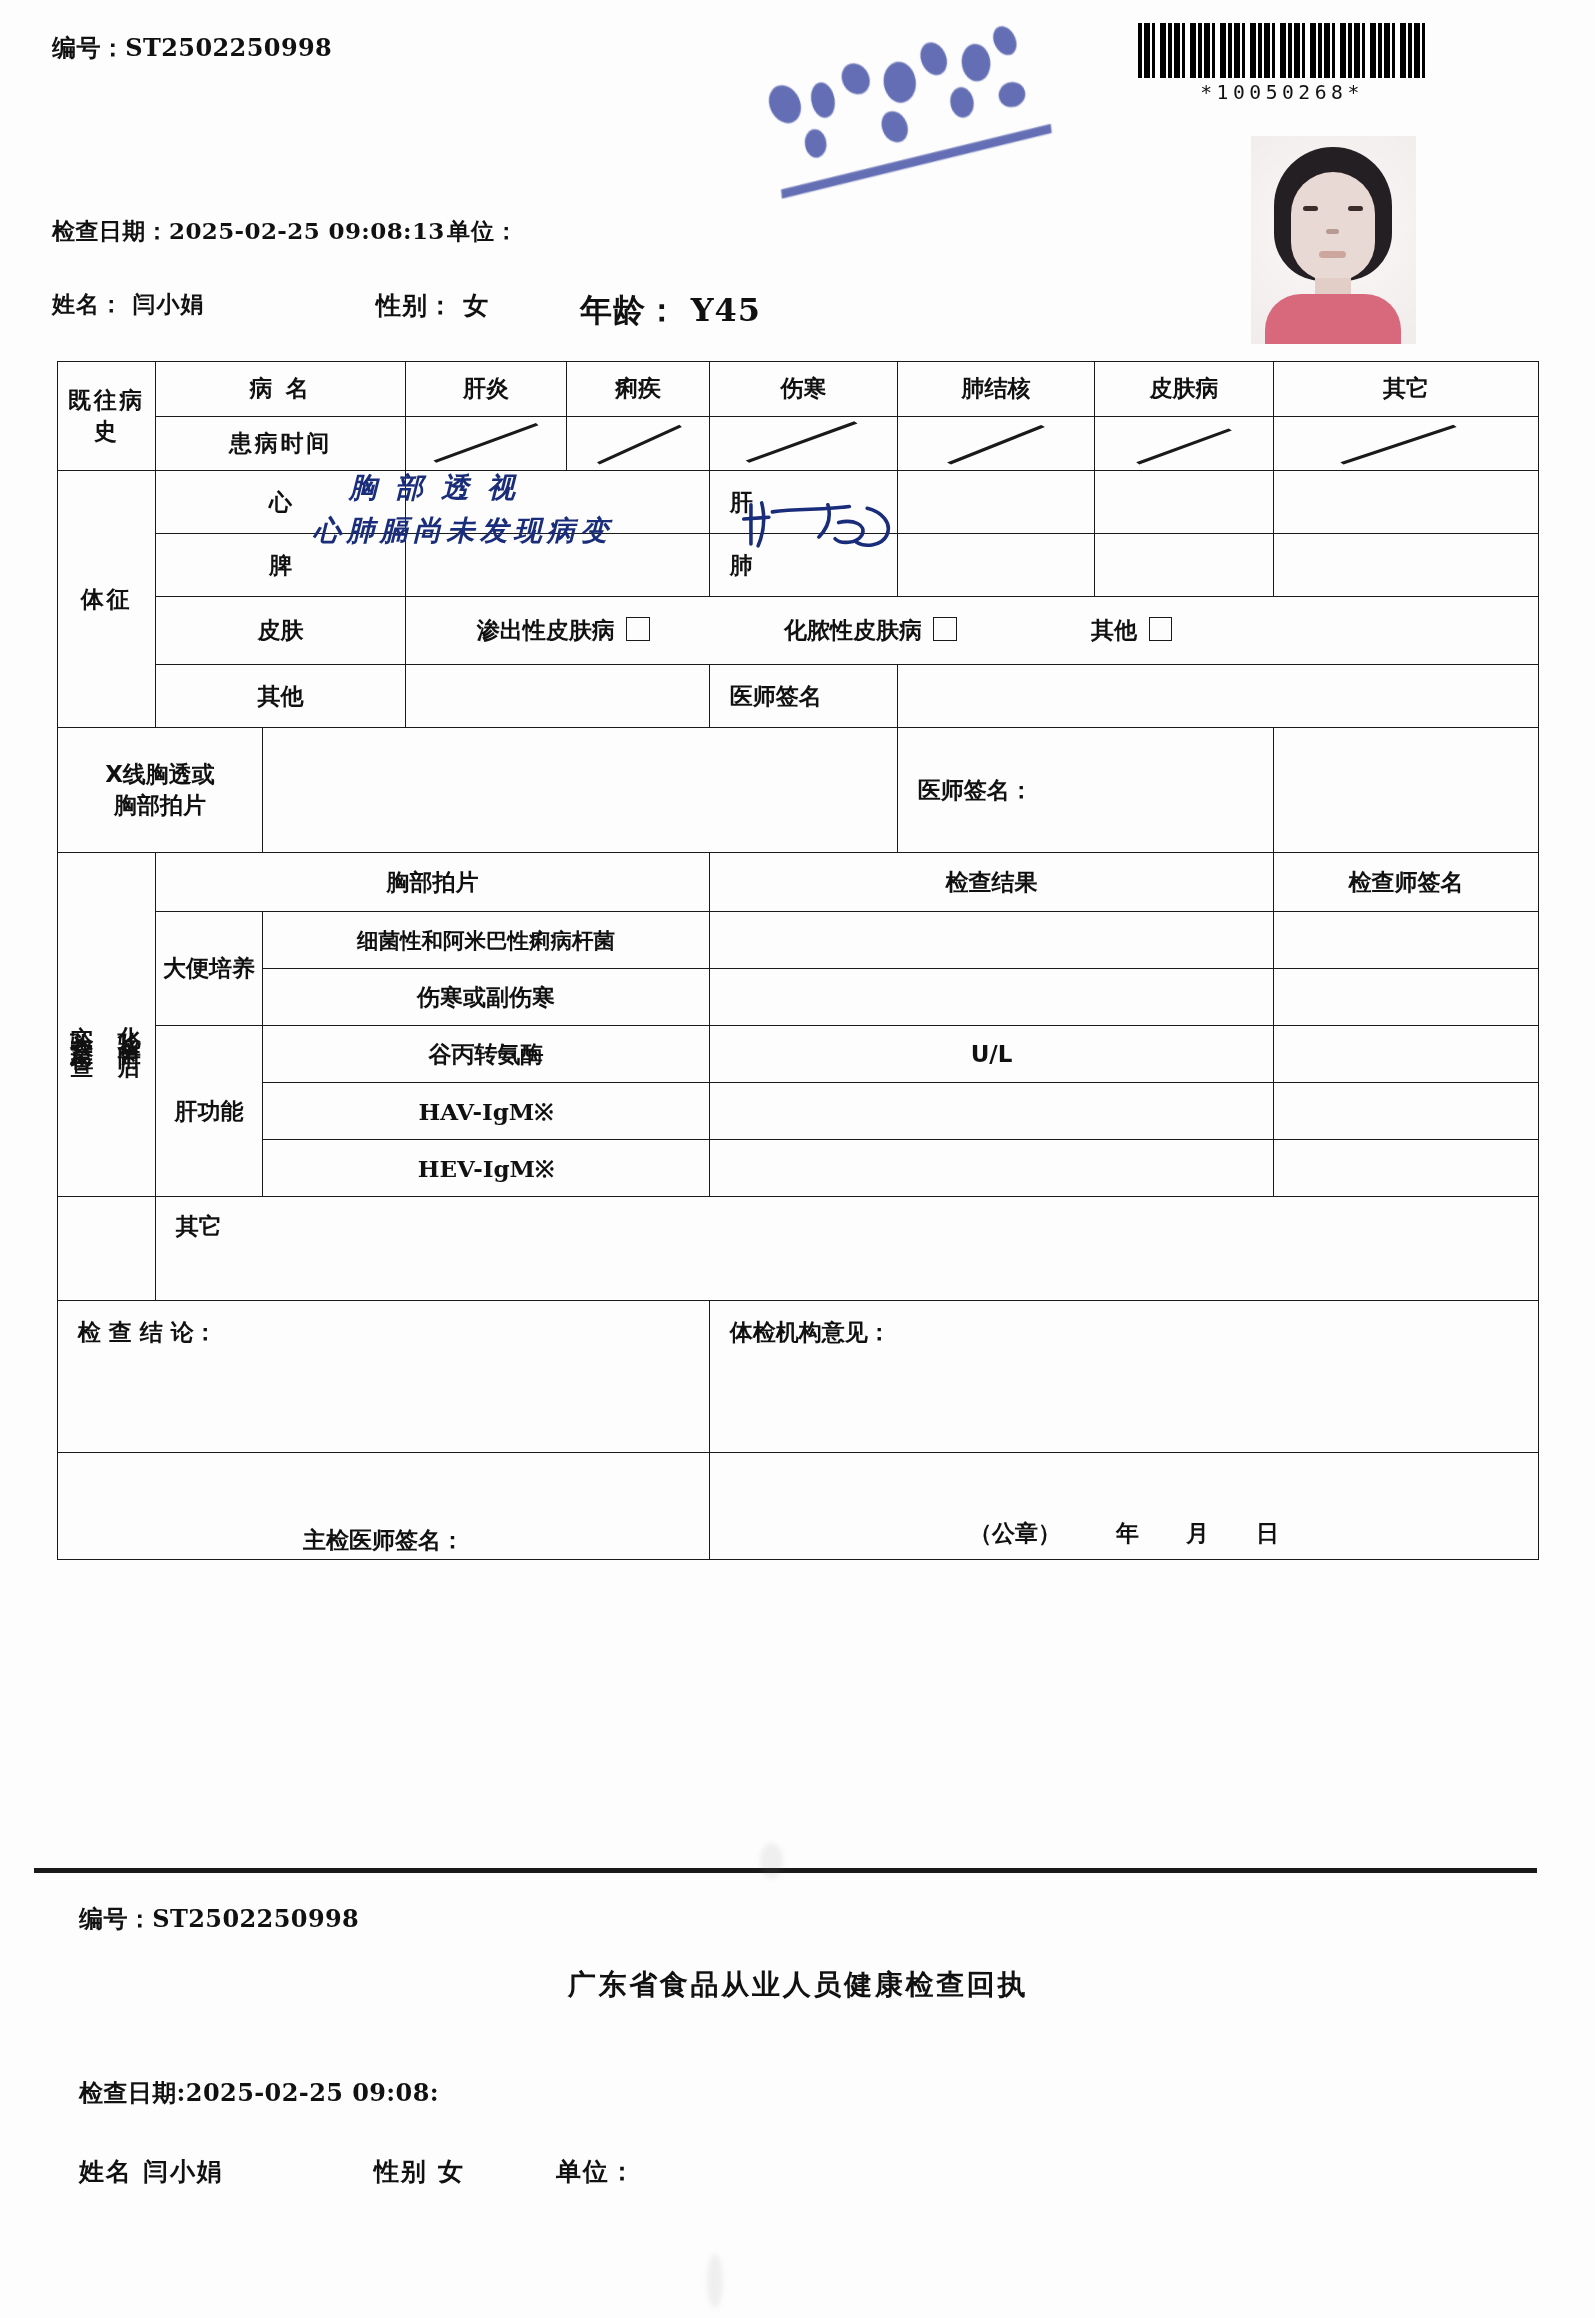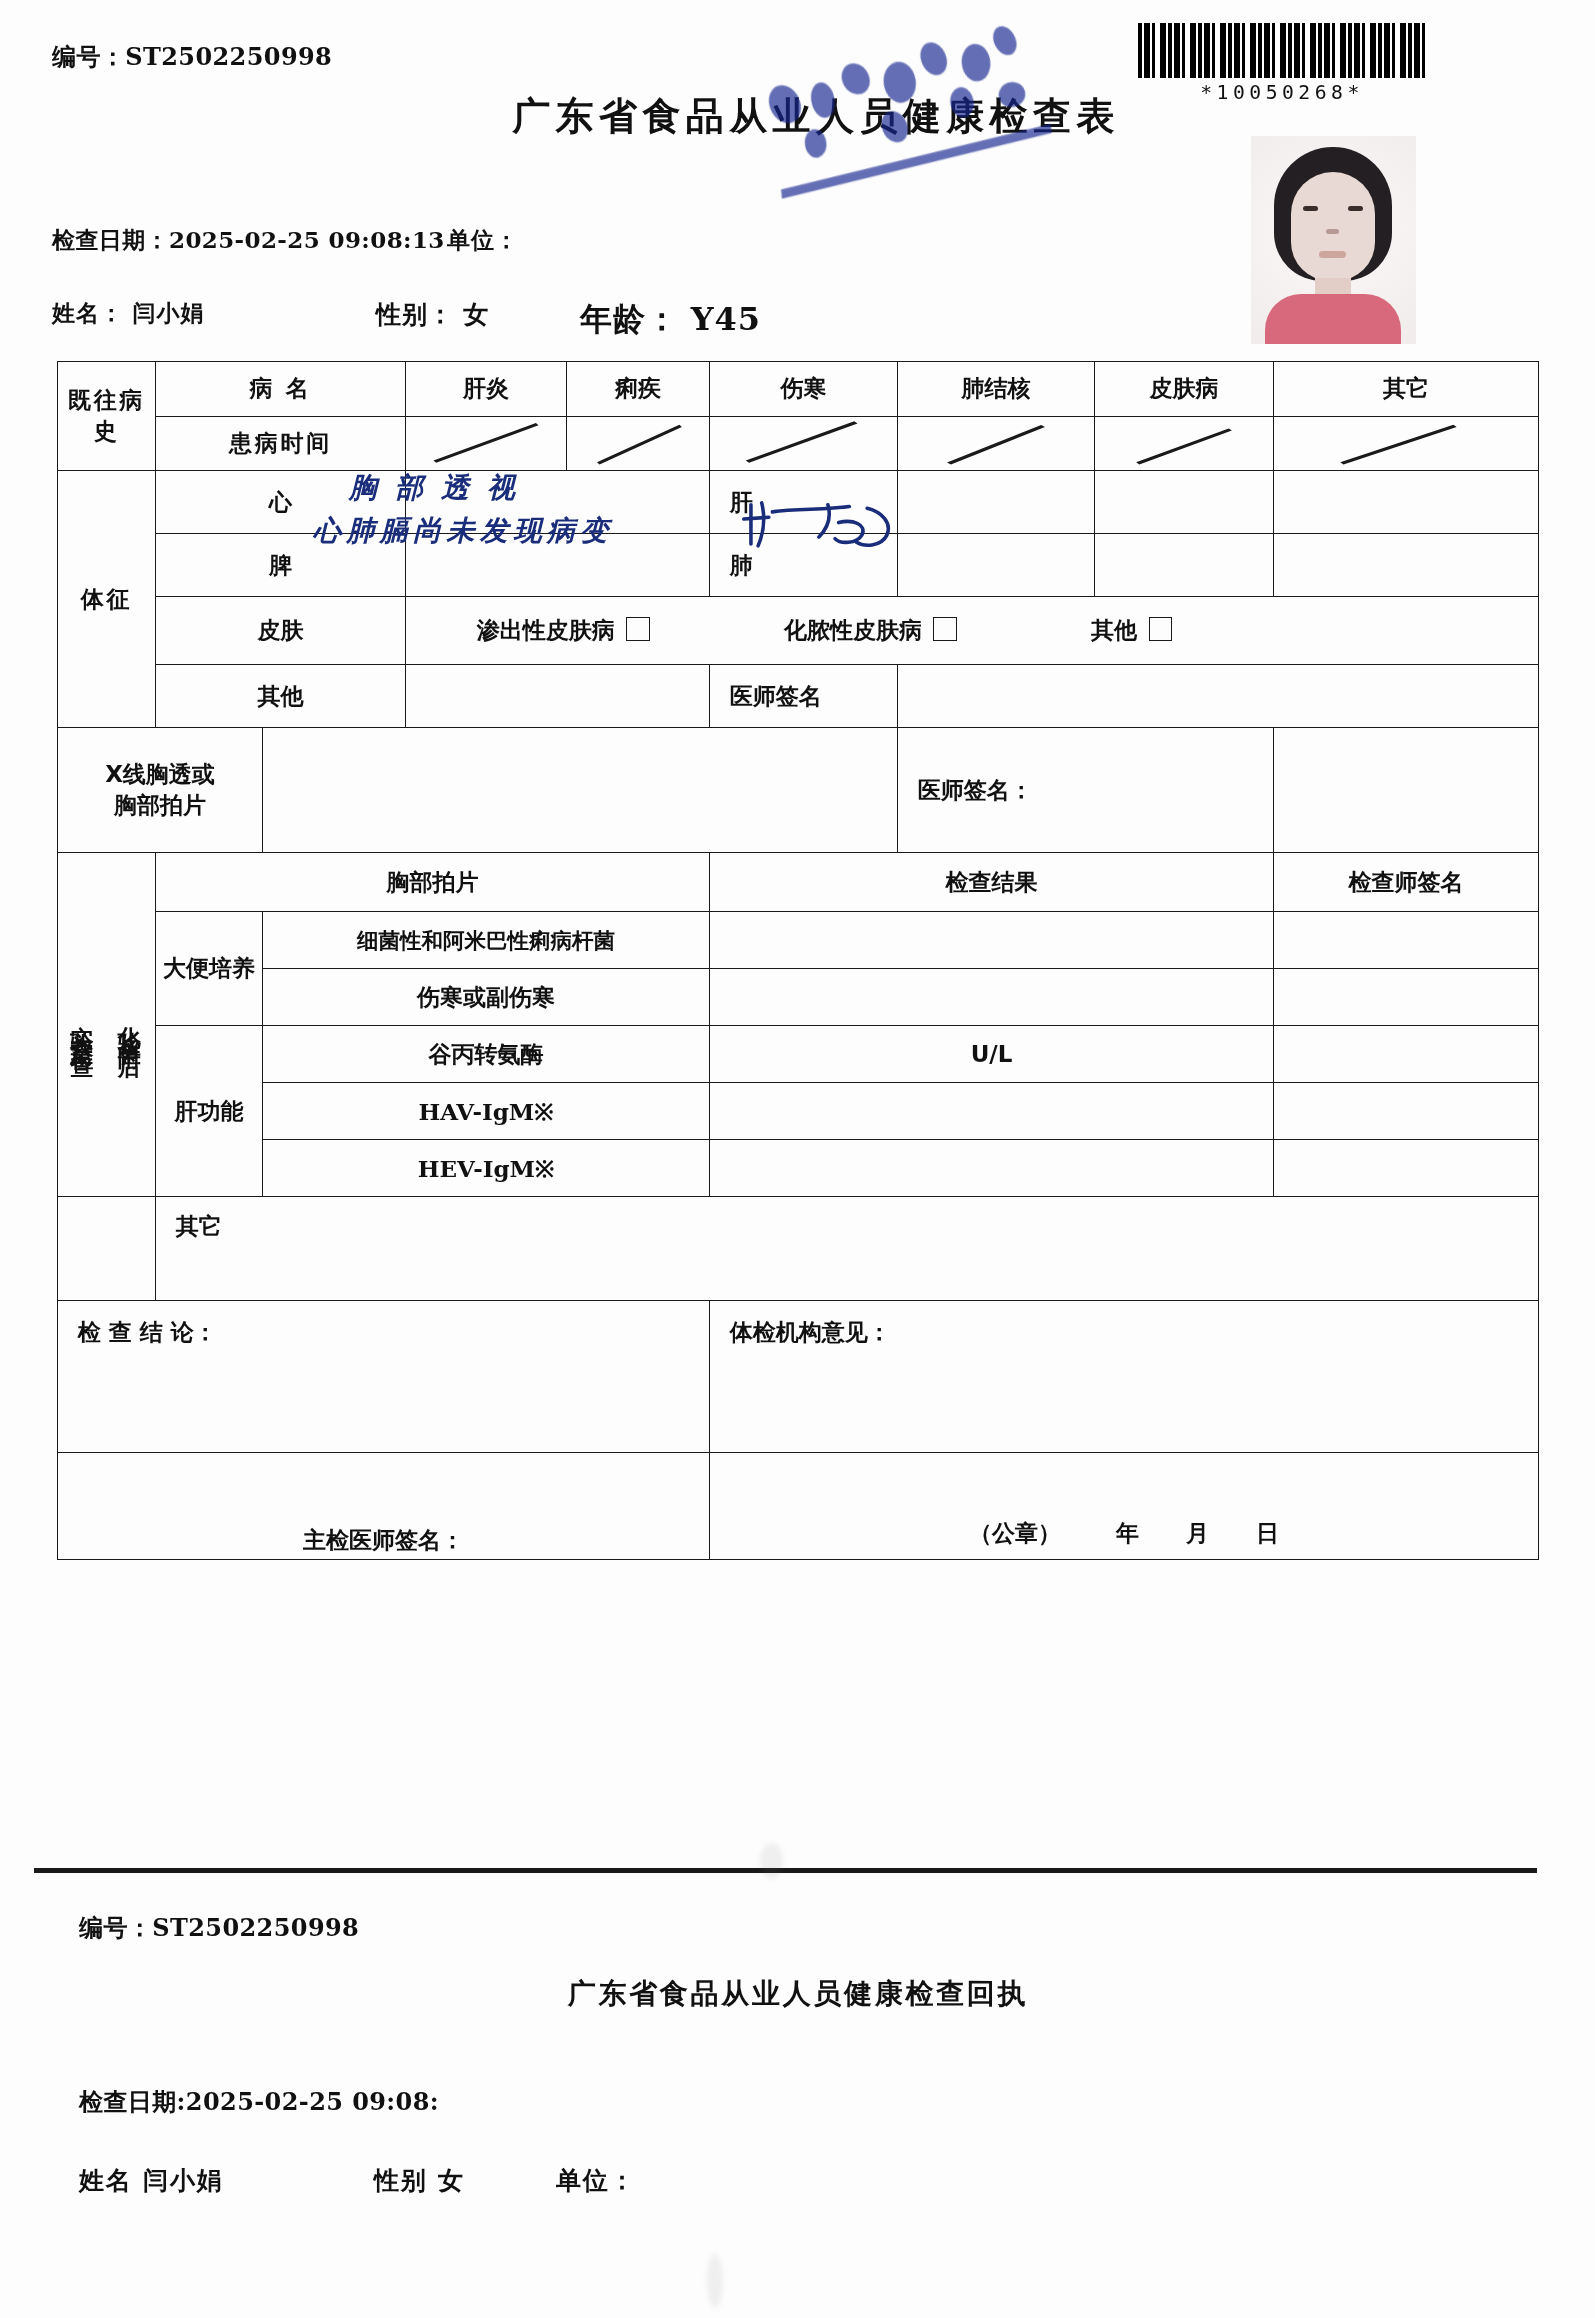--- a/index.html
+++ b/index.html
@@ -15,21 +15,21 @@
     color: #111111;
     overflow: hidden;
   }
   .page {
     position: absolute;
     inset: 0;
     background: #fdfdfd;
   }
 
   
-  .abs { position: absolute; white-space: nowrap; margin-top: 9px; }
+  .abs { position: absolute; white-space: nowrap; }
   .serif-num {
     font-family: "DejaVu Serif", "Liberation Serif", serif;
     font-weight: 700;
   }
   .hei { font-weight: 700; }
 
   
   #serial-top {
     left: 52px; top: 32px;
     font-size: 24px;
@@ -246,21 +246,20 @@
     pointer-events: none;
   }
 </style>
 </head>
 <body>
 
 <div class="page">
 
   <div class="abs serif-num" id="serial-top">编号：ST2502250998</div>
 
-  <div class="abs" id="main-title">广东省食品从业人员健康检查表</div>
 
   <div class="abs serif-num" id="exam-date-top">检查日期：2025-02-25 09:08:13</div>
 
   <div class="abs hei" id="unit-top">单位：</div>
 
   <div class="abs hei" id="name-top">姓名： 闫小娟</div>
 
   <div class="abs hei" id="gender-top">性别： 女</div>
 
   <div class="abs hei serif-num" id="age-top">年龄： Y45</div>

